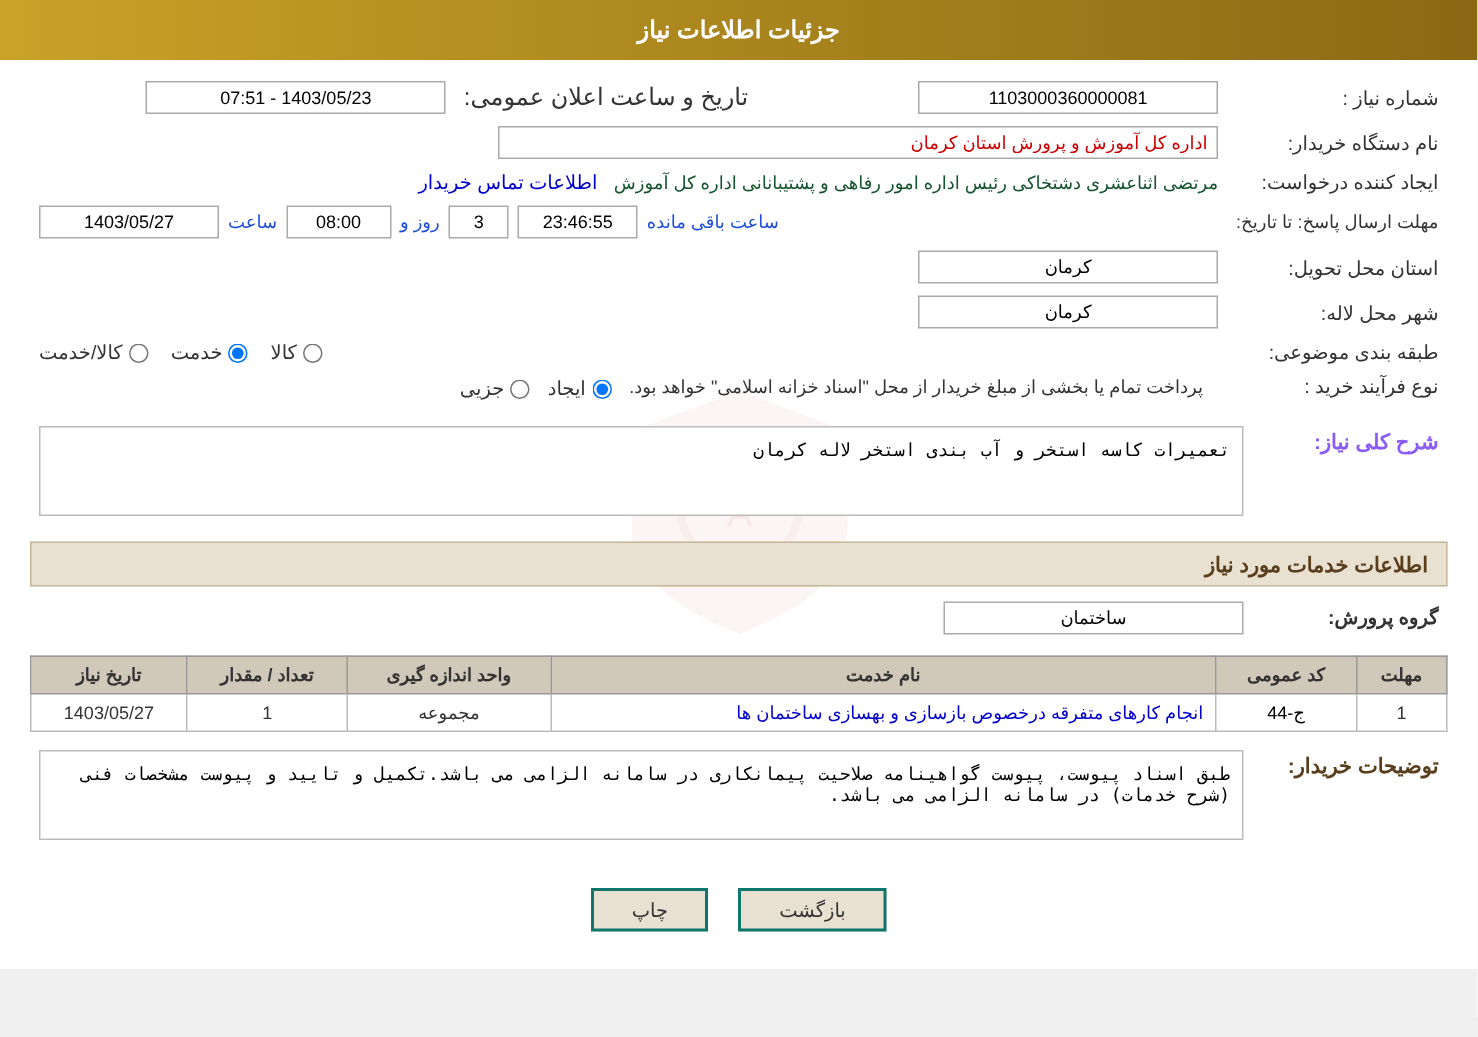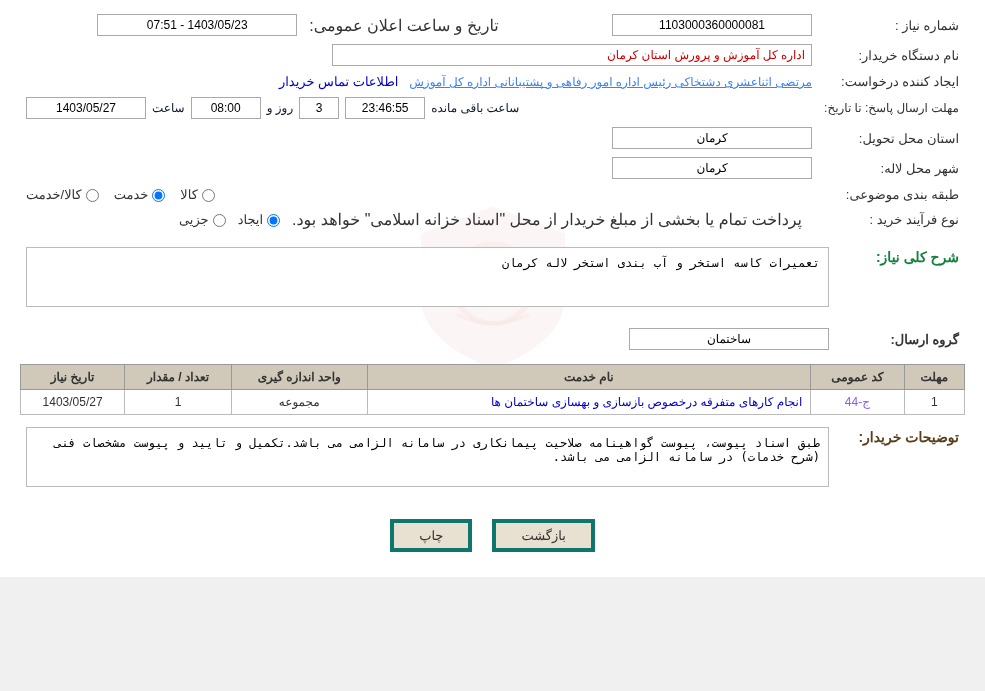--- a/index.html
+++ b/index.html
@@ -109,21 +109,21 @@
       display: flex;
       justify-content: center;
       gap: 20px;
       padding: 15px 0;
     }
     .btn {
       padding: 5px 25px;
       font-size: 13px;
       font-family: Tahoma, Arial, sans-serif;
       cursor: pointer;
-      border: 4px solid #0f766e;
+      border: 2px solid #0f766e;
     }
     .btn-print {
       background: #e8e0d0;
       color: #333;
     }
     .btn-back {
       background: #e8e0d0;
       color: #333;
     }
     .watermark-container {
@@ -137,21 +137,21 @@
       opacity: 0.12;
       pointer-events: none;
       z-index: 0;
     }
     .shield-logo {
       width: 180px;
       height: 180px;
     }
     .relative { position: relative; z-index: 1; }
     .inline-label {
-      color: #0f172a;
+      color: #1d4ed8;
       font-size: 12px;
     }
     .date-time-row {
       display: flex;
       align-items: center;
       gap: 6px;
       flex-direction: row-reverse;
     }
     .bordered-input {
       border: 1px solid #aaa;
@@ -163,20 +163,23 @@
     }
     .main-wrapper {
       padding: 10px 20px 10px 20px;
     }
   </style>
 </head>
 <body>
 
 <div class="page-container">
 
+  <div class="header-bar">
+    <span>جزئیات اطلاعات نیاز</span>
+  </div>
 
   <div class="main-wrapper watermark-container">
 
     <div class="logo-overlay">
       <svg class="shield-logo" viewBox="0 0 100 100" xmlns="http://www.w3.org/2000/svg">
         <path d="M50 5 L90 20 L90 55 Q90 80 50 95 Q10 80 10 55 L10 20 Z" fill="#c0392b" opacity="0.4"></path>
         <circle cx="50" cy="48" r="22" fill="none" stroke="#c0392b" stroke-width="3" opacity="0.5"></circle>
         <text x="50" y="55" text-anchor="middle" font-size="14" fill="#c0392b" font-family="Arial">A</text>
         <path d="M30 65 Q50 75 70 65" fill="none" stroke="#c0392b" stroke-width="2" opacity="0.5"></path>
       </svg>
@@ -197,21 +200,21 @@
       </tr>
       <tr>
         <td class="label-cell">نام دستگاه خریدار:</td>
         <td class="value-cell" colspan="4">
           <input class="input-field" type="text" readonly="" style="width: 480px; color: rgb(204, 0, 0);" value="اداره کل آموزش و پرورش استان کرمان">
         </td>
       </tr>
       <tr>
         <td class="label-cell">ایجاد کننده درخواست:</td>
         <td class="value-cell" colspan="4">
-          <span style="color:#3b82f6; font-size:12px;text-decoration:underline;">مرتضی اثناعشری دشتخاکی رئیس اداره امور رفاهی و پشتیبانانی اداره کل آموزش</span>
+          <span style="color:#14532d; font-size:12px;">مرتضی اثناعشری دشتخاکی رئیس اداره امور رفاهی و پشتیبانانی اداره کل آموزش</span>
           &nbsp;
           <a class="link-blue" href="#">اطلاعات تماس خریدار</a>
         </td>
       </tr>
       <tr>
         <td class="label-cell" style="white-space:nowrap; font-size:12px;">مهلت ارسال پاسخ: تا تاریخ:</td>
         <td class="value-cell" colspan="4">
           <span class="date-time-row">
             <input class="input-field bordered-input" type="text" readonly="" style="width: 120px;" value="1403/05/27">
             <span class="inline-label">ساعت</span>
@@ -259,43 +262,44 @@
         <td class="value-cell" colspan="4">
           <span class="radio-group" style="display:inline-flex; gap:12px; align-items:center; flex-direction:row-reverse;">
             <span class="radio-item">
               <span>جزیی</span>
               <input type="radio" name="purchase_type" style="">
             </span>
             <span class="radio-item">
               <span>ایجاد</span>
               <input type="radio" name="purchase_type" checked="" style="">
             </span>
-            <span style="font-size:16px; color:#333; margin-right:10px;">پرداخت تمام یا بخشی از مبلغ خریدار از محل "اسناد خزانه اسلامی" خواهد بود.</span>
+            <span style="font-size:12px; color:#333; margin-right:10px;">پرداخت تمام یا بخشی از مبلغ خریدار از محل "اسناد خزانه اسلامی" خواهد بود.</span>
           </span>
         </td>
       </tr>
     </tbody>
       </table>
 
     <table class="info-table relative">
       <tbody>
           <tr>
-        <td class="label-cell" style="vertical-align:top; padding-top:6px; font-weight:bold; font-size:14px; color:#15803d;">شرح کلی نیاز:</td>
+        <td class="label-cell" style="vertical-align:top; padding-top:6px; font-weight:bold; font-size:14px; color:#8b5cf6;">شرح کلی نیاز:</td>
         <td>
           <textarea class="description-box" readonly="" rows="2" style="resize: none;">تعمیرات کاسه استخر و آب بندی استخر لاله کرمان</textarea>
         </td>
       </tr>
     </tbody>
       </table>
 
+    <div class="section-header relative">اطلاعات خدمات مورد نیاز</div>
 
     <table class="info-table relative">
       <tbody>
           <tr>
-        <td class="label-cell" style="font-weight:bold;">گروه ارسال:</td>
+        <td class="label-cell" style="font-weight:bold;">گروه پرورش:</td>
         <td class="value-cell">
           <input class="input-field bordered-input" type="text" readonly="" style="width: 200px;" value="ساختمان">
         </td>
       </tr>
     </tbody>
       </table>
 
     <table class="table-services relative">
       <thead>
         <tr>
@@ -303,21 +307,21 @@
           <th>کد عمومی</th>
           <th>نام خدمت</th>
           <th>واحد اندازه گیری</th>
           <th>تعداد / مقدار</th>
           <th>تاریخ نیاز</th>
         </tr>
       </thead>
       <tbody id="services-tbody">
       <tr>
       <td>1</td>
-      <td style="color:#8b5cf6;">ج-44</td>
+      <td style="color:#000000;">ج-44</td>
       <td style="color:#0000cc; text-align:right;">انجام کارهای متفرقه درخصوص بازسازی و بهسازی ساختمان ها</td>
       <td>مجموعه</td>
       <td>1</td>
       <td>1403/05/27</td>
     </tr>
         </tbody>
     </table>
 
     <table class="info-table relative">
       <tbody>

